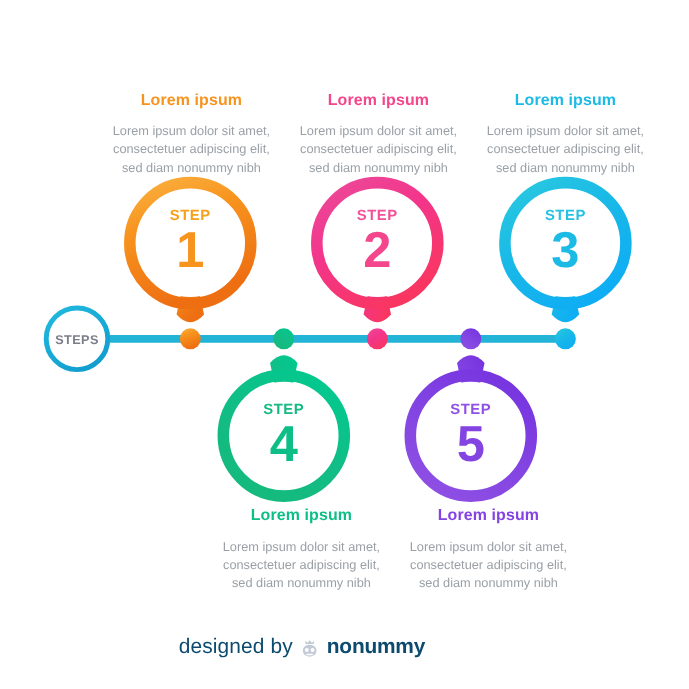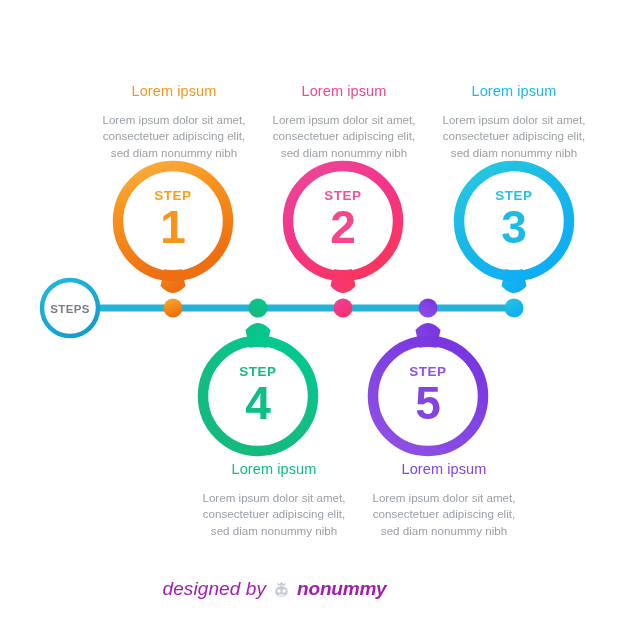--- a/index.html
+++ b/index.html
@@ -20,21 +20,21 @@
   }
 
   
   .text-block {
     position: absolute;
     width: 176px;
     text-align: center;
   }
   .tb-title {
     font-size: 14.5px;
-    font-weight: normal;
+    font-weight: bold;
     letter-spacing: 0.1px;
     margin: 0 0 7px 0;
     line-height: 1.1;
   }
   .tb-body {
     font-size: 11.6px;
     line-height: 1.42;
     color: #9aa0a6;
     margin: 12px;
   }
@@ -54,29 +54,28 @@
     height: 626px;
   }
 
   
   .footer {
     position: absolute;
     left: 0;
     top: 578px;
     width: 549px;
     text-align: center;
-    color: #a21caf;
+    color: #0c4a6e;
     font-size: 19px;
     font-weight: bold;
     letter-spacing: -0.2px;
     display: flex;
     align-items: center;
     justify-content: center;
     gap: 5px;
-    font-style: italic;
   }
   .footer .designed {
     font-weight: normal;
     letter-spacing: 0.1px;
   }
   .footer .fp-mark { display: inline-block; line-height: 0; }
 </style>
 </head>
 <body>
 

